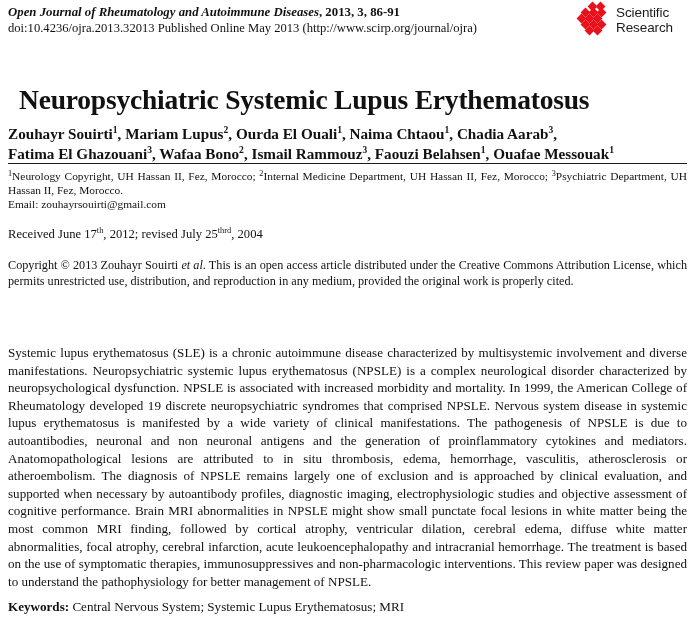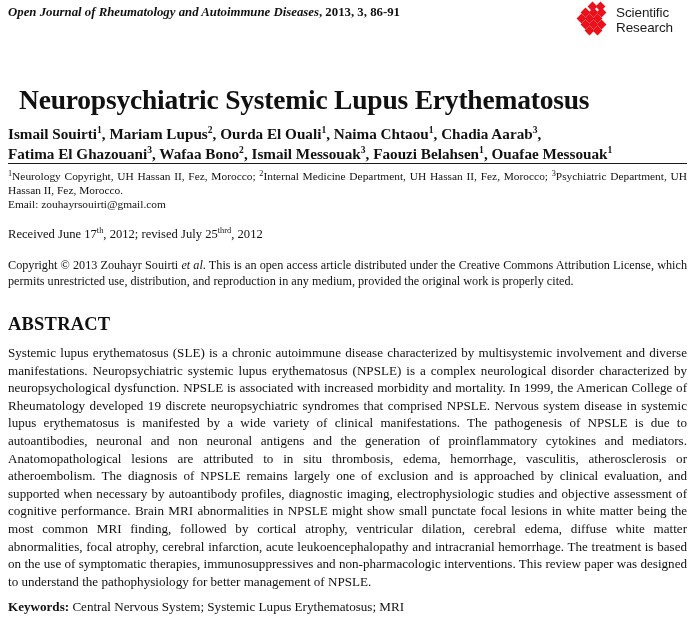--- a/index.html
+++ b/index.html
@@ -197,20 +197,21 @@
 </style>
 </head>
 <body>
 
 <div class="page">
 
   <div class="masthead">
     <div class="journal-line">
       <span class="journal-name">Open Journal of Rheumatology and Autoimmune Diseases</span><span class="journal-cite">, 2013, 3, 86-91</span>
     </div>
+    <div class="doi-line">doi:10.4236/ojra.2013.32013 Published Online May 2013 (http://www.scirp.org/journal/ojra)</div>
   </div>
 
   <div class="logo">
     <div class="logo-mark">
       <i style="left:11px; top:0px;"></i>
       <i style="left:19px; top:0px;"></i>
       <i style="left:4px;  top:6px;"></i>
       <i style="left:12px; top:6px;"></i>
       <i style="left:20px; top:6px;"></i>
       <i style="left:0px;  top:12px;"></i>
@@ -225,42 +226,41 @@
     <div class="logo-text">
       <div>Scientific</div>
       <div>Research</div>
     </div>
   </div>
 
   <h1 class="title">Neuropsychiatric Systemic Lupus Erythematosus</h1>
 
   <div class="authors">
     <div>
-      <span><span>Ismail Souirti</span><sup>1</sup></span><span>, </span><span><span>Mariam Lupus</span><sup>2</sup></span><span>, </span><span><span>Ourda El Ouali</span><sup>1</sup></span><span>, </span><span><span>Naima Chtaou</span><sup>1</sup></span><span>, </span><span><span>Chadia Aarab</span><sup>3</sup></span><span>,</span>
+      <span><span>Zouhayr Souirti</span><sup>1</sup></span><span>, </span><span><span>Mariam Lupus</span><sup>2</sup></span><span>, </span><span><span>Ourda El Ouali</span><sup>1</sup></span><span>, </span><span><span>Naima Chtaou</span><sup>1</sup></span><span>, </span><span><span>Chadia Aarab</span><sup>3</sup></span><span>,</span>
     </div>
     <div>
-      <span><span>Fatima El Ghazouani</span><sup>3</sup></span><span>, </span><span><span>Wafaa Bono</span><sup>2</sup></span><span>, </span><span><span>Ismail Messouak</span><sup>3</sup></span><span>, </span><span><span>Faouzi Belahsen</span><sup>1</sup></span><span>, </span><span><span>Ouafae Messouak</span><sup>1</sup></span>
+      <span><span>Fatima El Ghazouani</span><sup>3</sup></span><span>, </span><span><span>Wafaa Bono</span><sup>2</sup></span><span>, </span><span><span>Ismail Rammouz</span><sup>3</sup></span><span>, </span><span><span>Faouzi Belahsen</span><sup>1</sup></span><span>, </span><span><span>Ouafae Messouak</span><sup>1</sup></span>
     </div>
   </div>
 
   <div class="rule rule-authors"></div>
 
   <div class="affil">
     <span><sup>1</sup><span>Neurology Copyright, UH Hassan II, Fez, Morocco; </span></span><span><sup>2</sup><span>Internal Medicine Department, UH Hassan II, Fez, Morocco; </span></span><span><sup>3</sup><span>Psychiatric Department, UH Hassan II, Fez, Morocco.</span></span>
     <span class="email">Email: zouhayrsouirti@gmail.com</span>
   </div>
 
   <div class="received">
-    <span>Received June 17</span><sup>th</sup><span>, 2012; revised July 25</span><sup>th</sup><span></span><sup>rd</sup><span>, 2012</span>
+    <span>Received June 17</span><sup>th</sup><span>, 2012; revised July 25</span><sup>th</sup><span></span><sup>rd</sup><span>, 2004</span>
   </div>
 
   <div class="copyright">
     <span>Copyright © 2013 Zouhayr Souirti </span><i>et al</i><span>. This is an open access article distributed under the Creative Commons Attribution License, which permits unrestricted use, distribution, and reproduction in any medium, provided the original work is properly cited.</span>
   </div>
 
-  <div class="abstract-heading">ABSTRACT</div>
   <div class="abstract-body">Systemic lupus erythematosus (SLE) is a chronic autoimmune disease characterized by multisystemic involvement and diverse manifestations. Neuropsychiatric systemic lupus erythematosus (NPSLE) is a complex neurological disorder characterized by neuropsychological dysfunction. NPSLE is associated with increased morbidity and mortality. In 1999, the American College of Rheumatology developed 19 discrete neuropsychiatric syndromes that comprised NPSLE. Nervous system disease in systemic lupus erythematosus is manifested by a wide variety of clinical manifestations. The pathogenesis of NPSLE is due to autoantibodies, neuronal and non neuronal antigens and the generation of proinflammatory cytokines and mediators. Anatomopathological lesions are attributed to in situ thrombosis, edema, hemorrhage, vasculitis, atherosclerosis or atheroembolism. The diagnosis of NPSLE remains largely one of exclusion and is approached by clinical evaluation, and supported when necessary by autoantibody profiles, diagnostic imaging, electrophysiologic studies and objective assessment of cognitive performance. Brain MRI abnormalities in NPSLE might show small punctate focal lesions in white matter being the most common MRI finding, followed by cortical atrophy, ventricular dilation, cerebral edema, diffuse white matter abnormalities, focal atrophy, cerebral infarction, acute leukoencephalopathy and intracranial hemorrhage. The treatment is based on the use of symptomatic therapies, immunosuppressives and non-pharmacologic interventions. This review paper was designed to understand the pathophysiology for better management of NPSLE.</div>
 
   <div class="keywords">
     <span class="kw-label">Keywords:</span><span> Central Nervous System; Systemic Lupus Erythematosus; MRI</span>
   </div>
 
 </div>
 
 </body></html>

